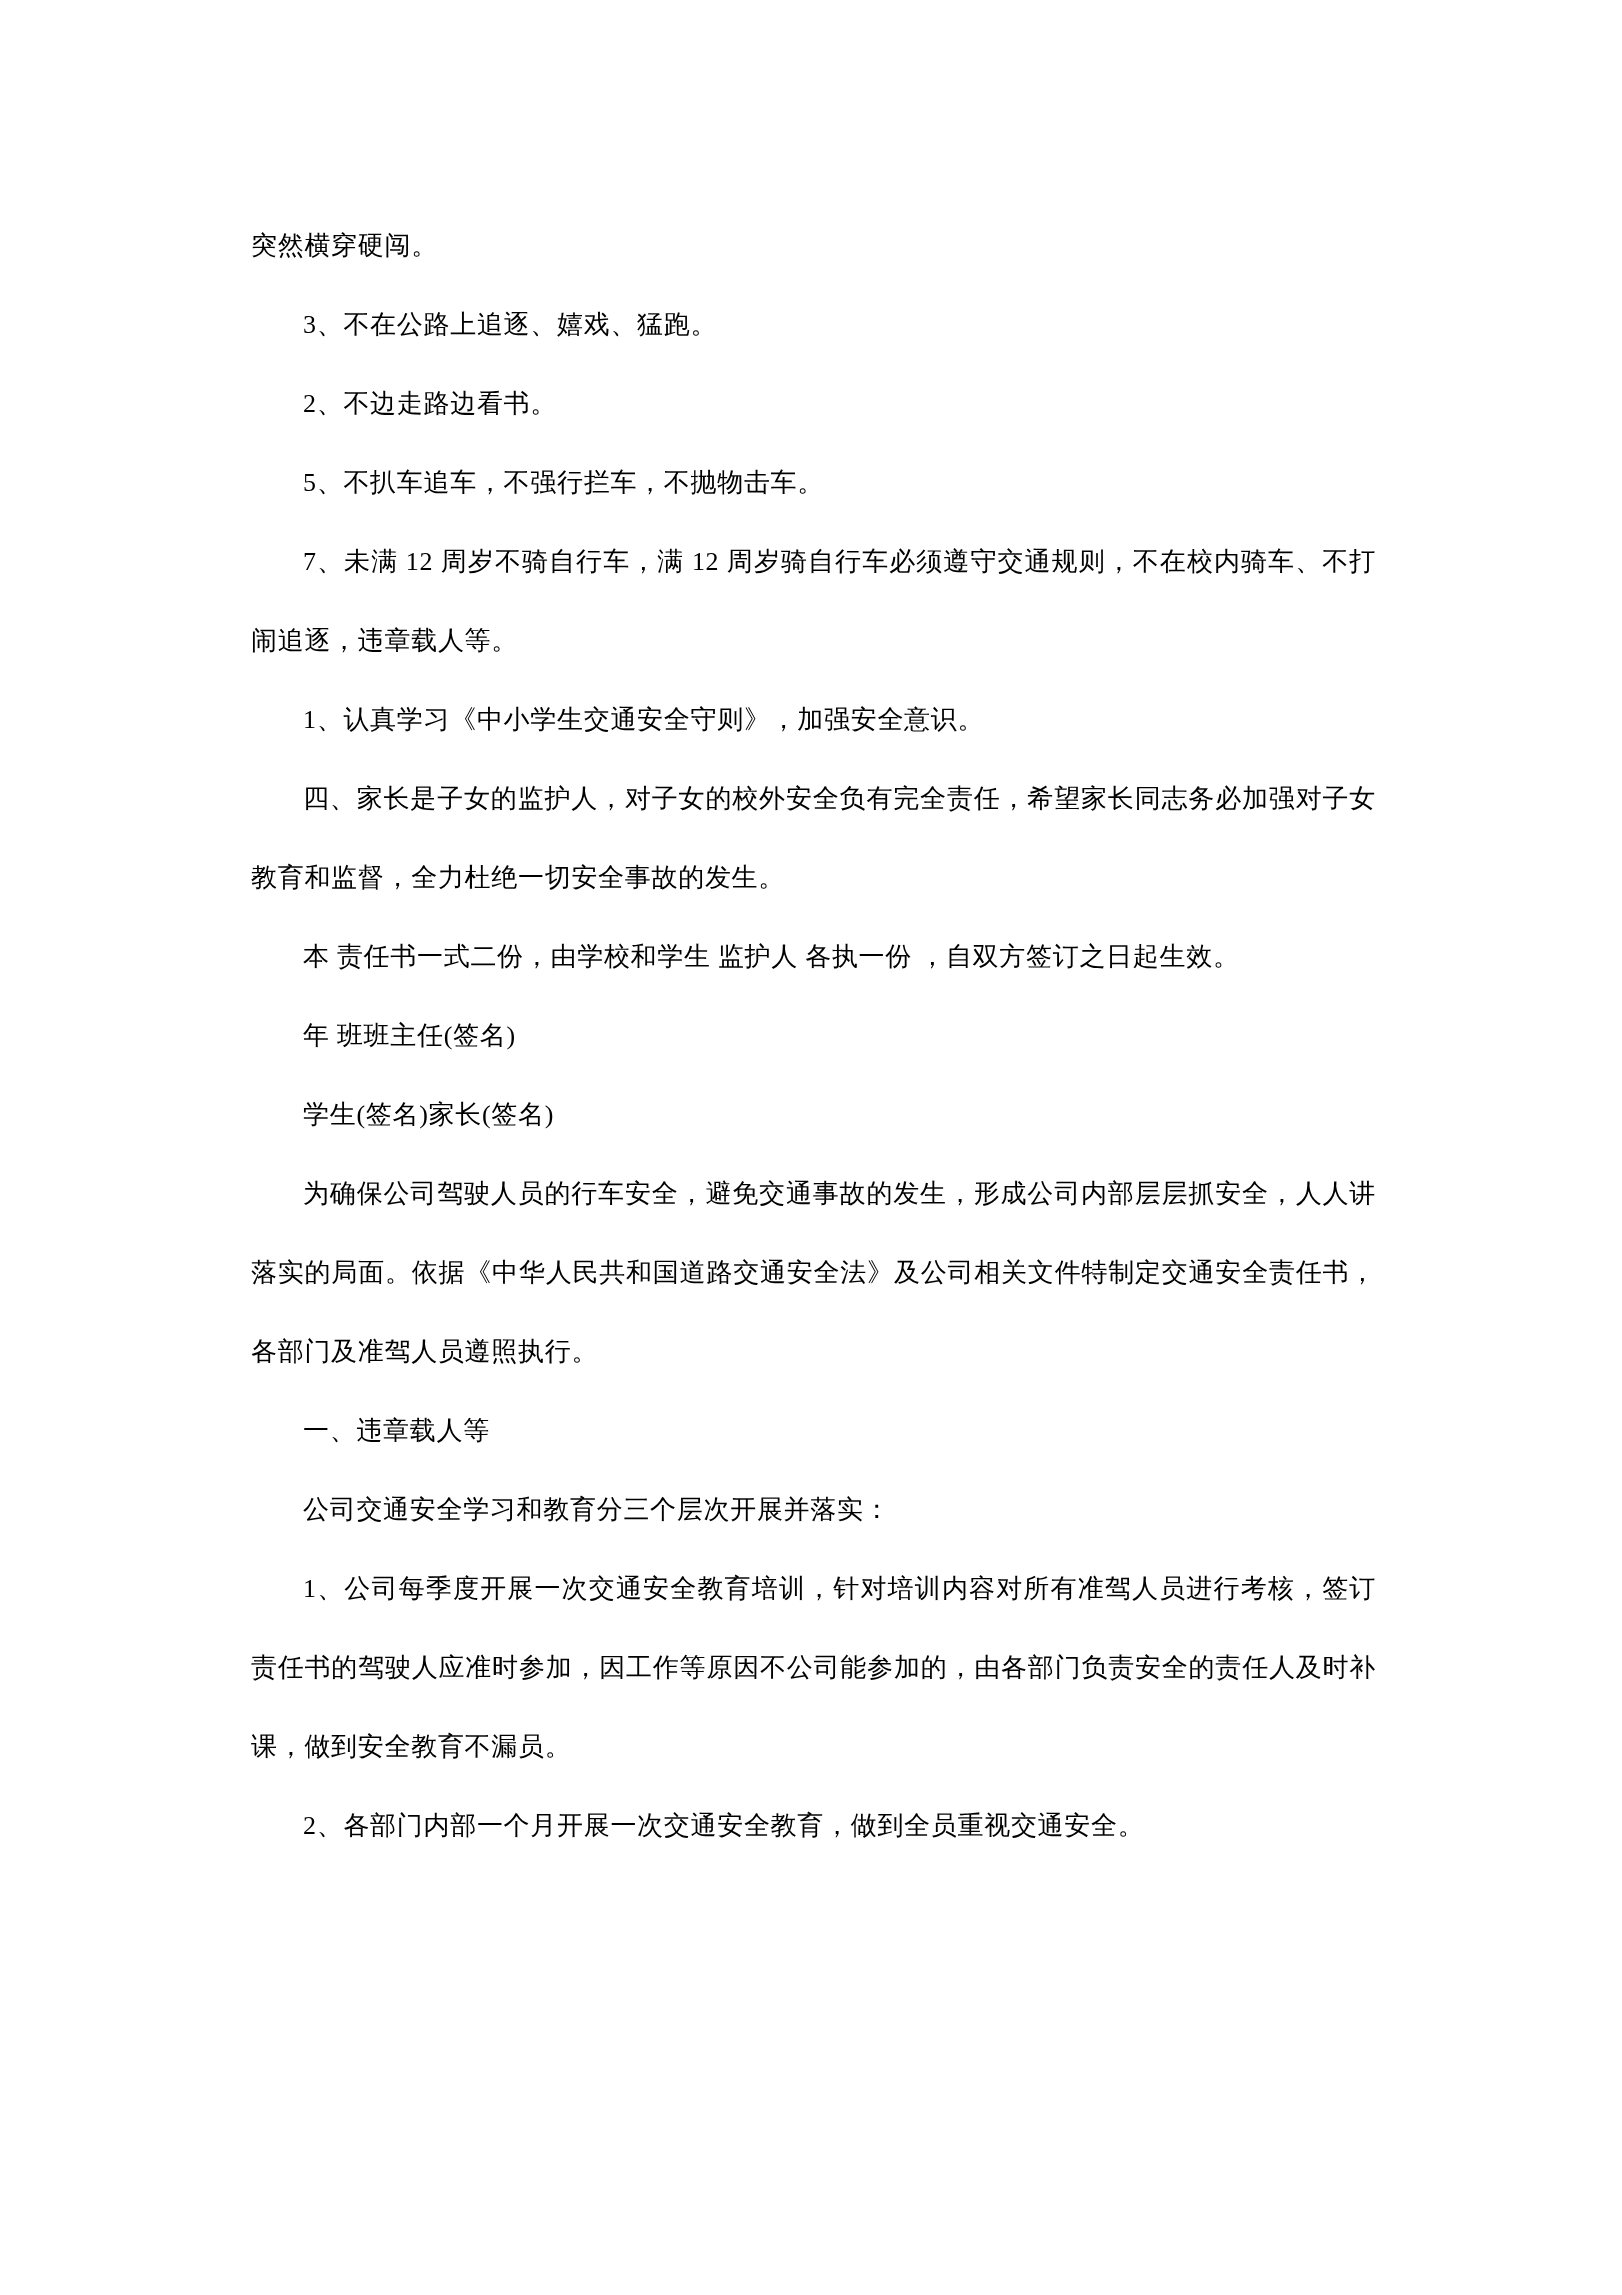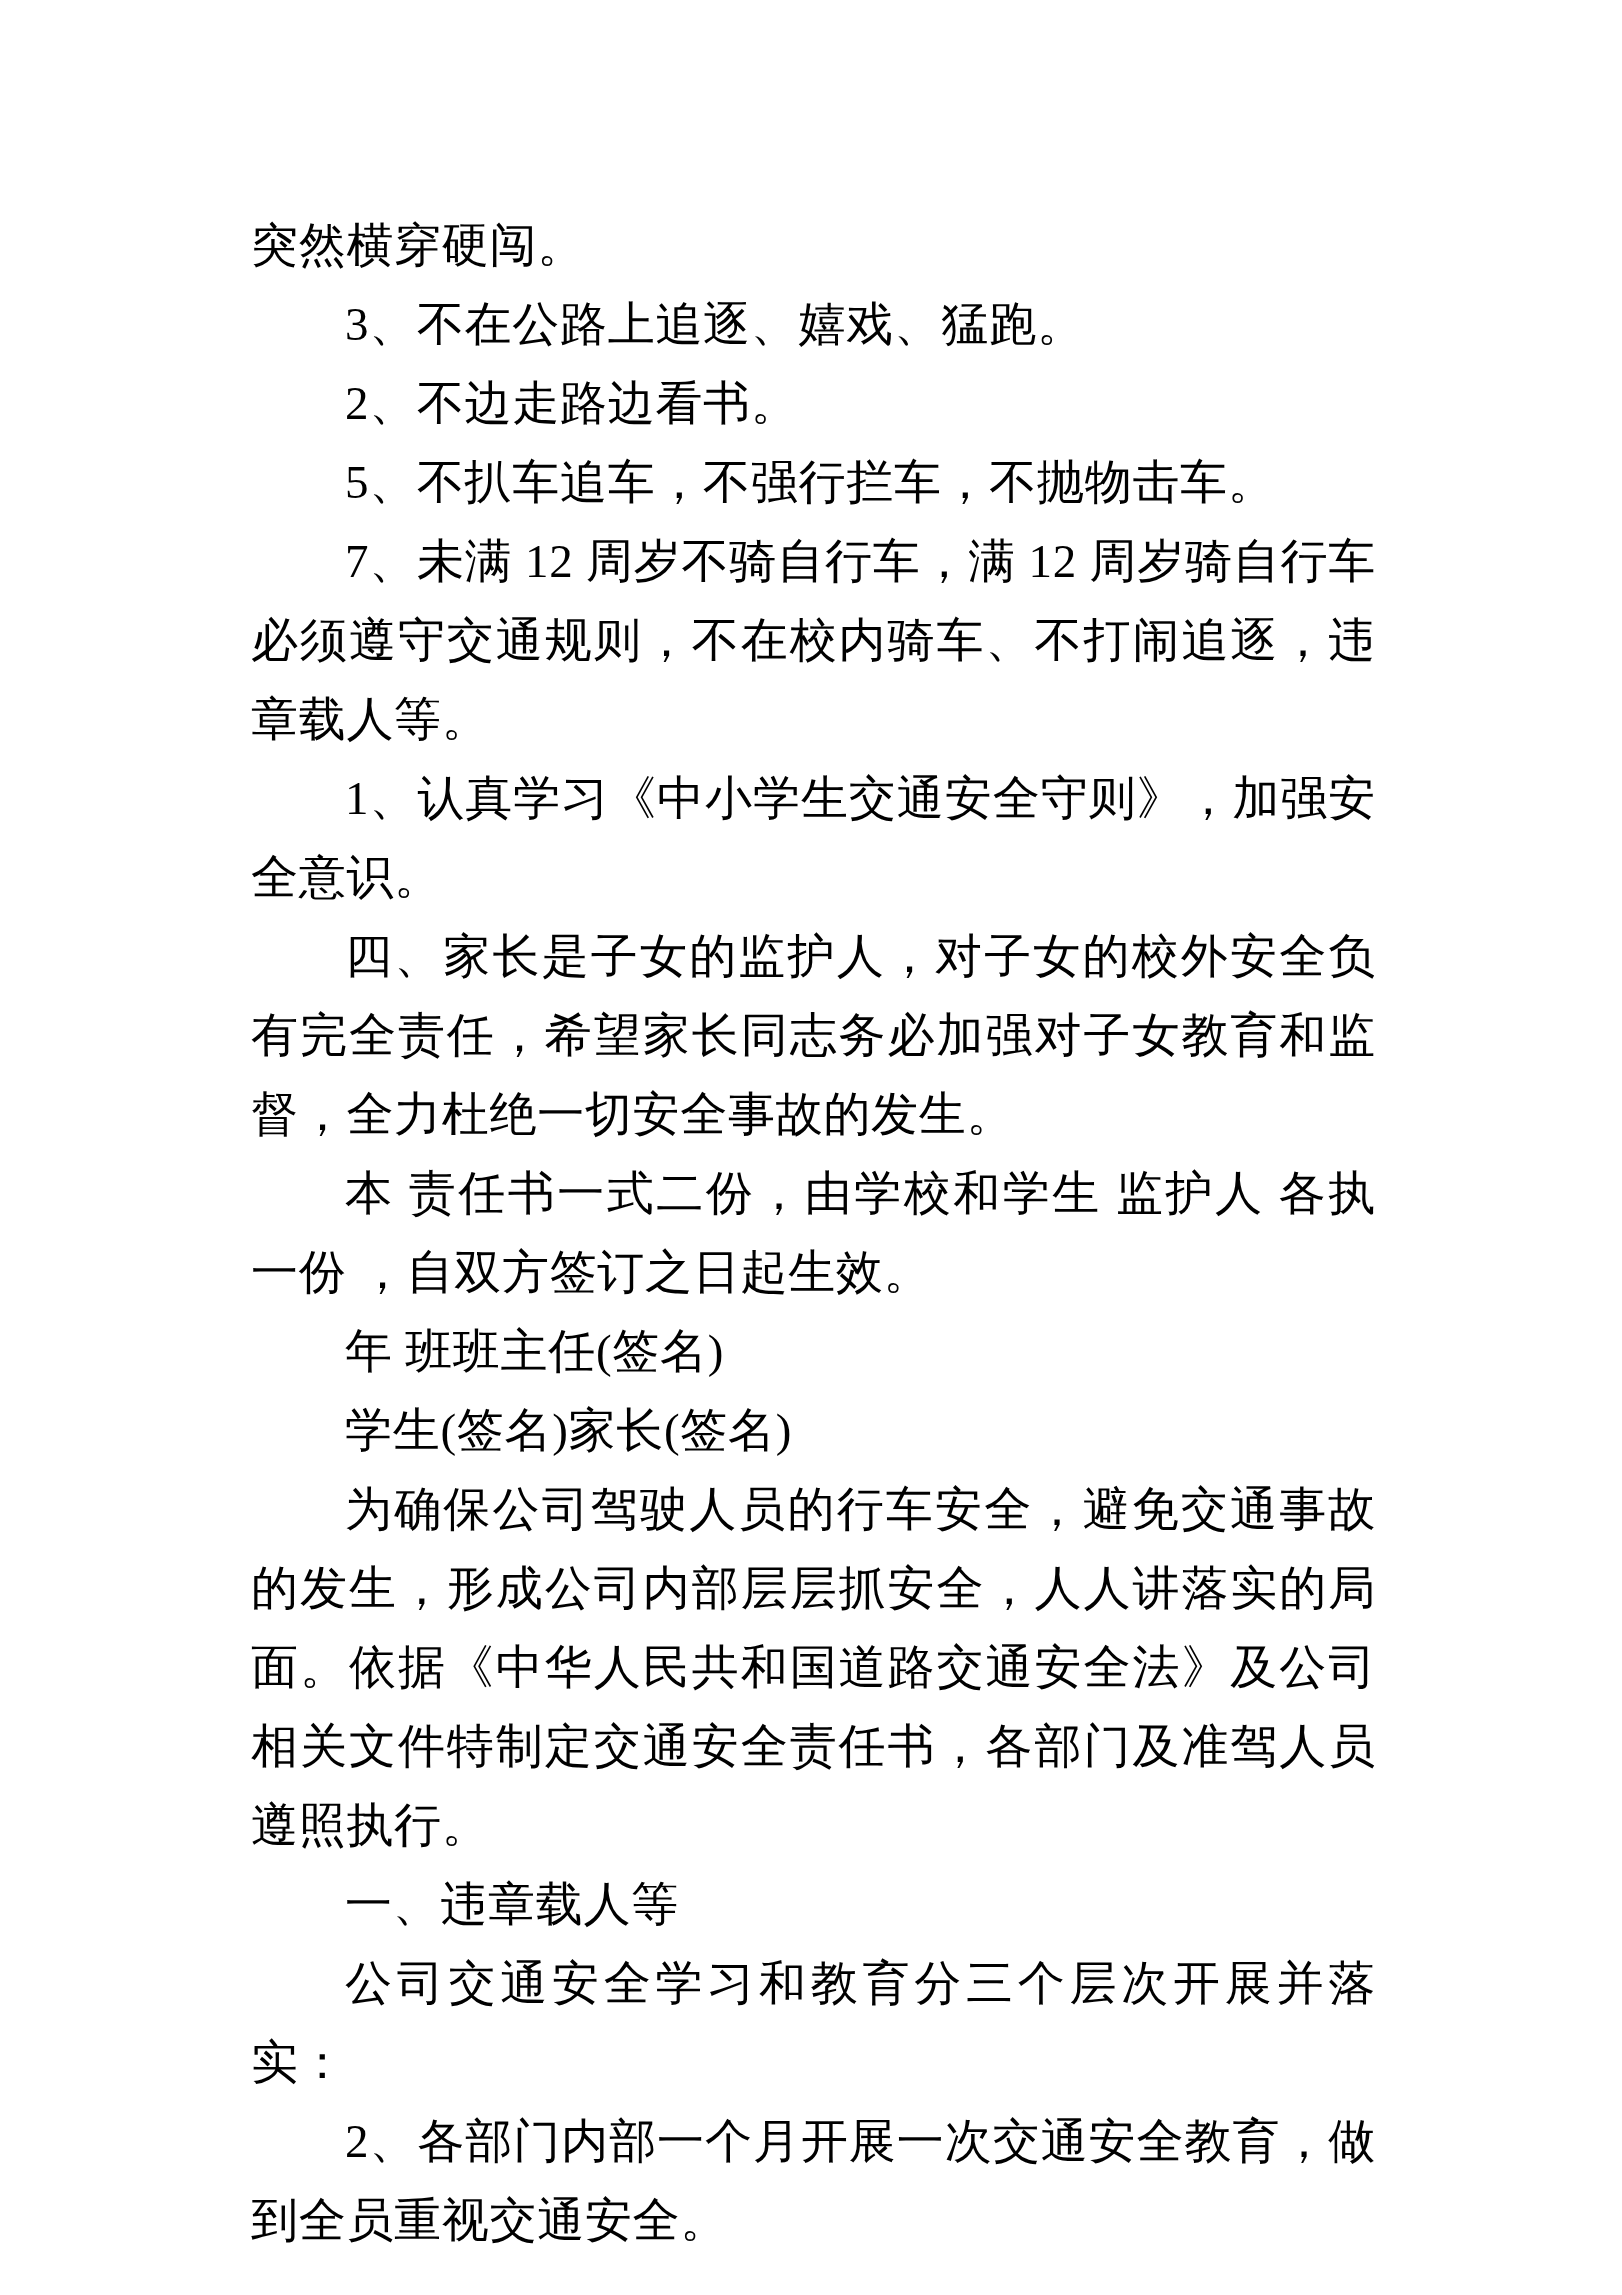--- a/index.html
+++ b/index.html
@@ -17,21 +17,21 @@
   .page {
     box-sizing: border-box;
     width: 1623px;
     height: 2295px;
     padding: 206px 247px 196px 251px;
     background: #ffffff;
     overflow: hidden;
   }
   .page p {
     margin: 0;
-    font-size: 47px;
+    font-size: 26px;
     line-height: 79px;
     text-indent: 2em;
     text-align: justify;
     letter-spacing: 0.7px;
     word-break: break-all;
   }
   .page p.flush {
     text-indent: 0;
   }
 </style>
@@ -45,16 +45,17 @@
   <p>5、不扒车追车，不强行拦车，不抛物击车。</p>
   <p>7、未满 12 周岁不骑自行车，满 12 周岁骑自行车必须遵守交通规则，不在校内骑车、不打闹追逐，违章载人等。</p>
   <p>1、认真学习《中小学生交通安全守则》，加强安全意识。</p>
   <p>四、家长是子女的监护人，对子女的校外安全负有完全责任，希望家长同志务必加强对子女教育和监督，全力杜绝一切安全事故的发生。</p>
   <p>本 责任书一式二份，由学校和学生 监护人 各执一份 ，自双方签订之日起生效。</p>
   <p>年 班班主任(签名)</p>
   <p>学生(签名)家长(签名)</p>
   <p>为确保公司驾驶人员的行车安全，避免交通事故的发生，形成公司内部层层抓安全，人人讲落实的局面。依据《中华人民共和国道路交通安全法》及公司相关文件特制定交通安全责任书，各部门及准驾人员遵照执行。</p>
   <p>一、违章载人等</p>
   <p>公司交通安全学习和教育分三个层次开展并落实：</p>
+  <p>1、公司每季度开展一次交通安全教育培训，针对培训内容对所有准驾人员进行考核，签订责任书的驾驶人应准时参加，因工作等原因不公司能参加的，由各部门负责安全的责任人及时补课，做到安全教育不漏员。</p>
   <p>2、各部门内部一个月开展一次交通安全教育，做到全员重视交通安全。</p>
 
 </div>
 
 
 </body></html>

